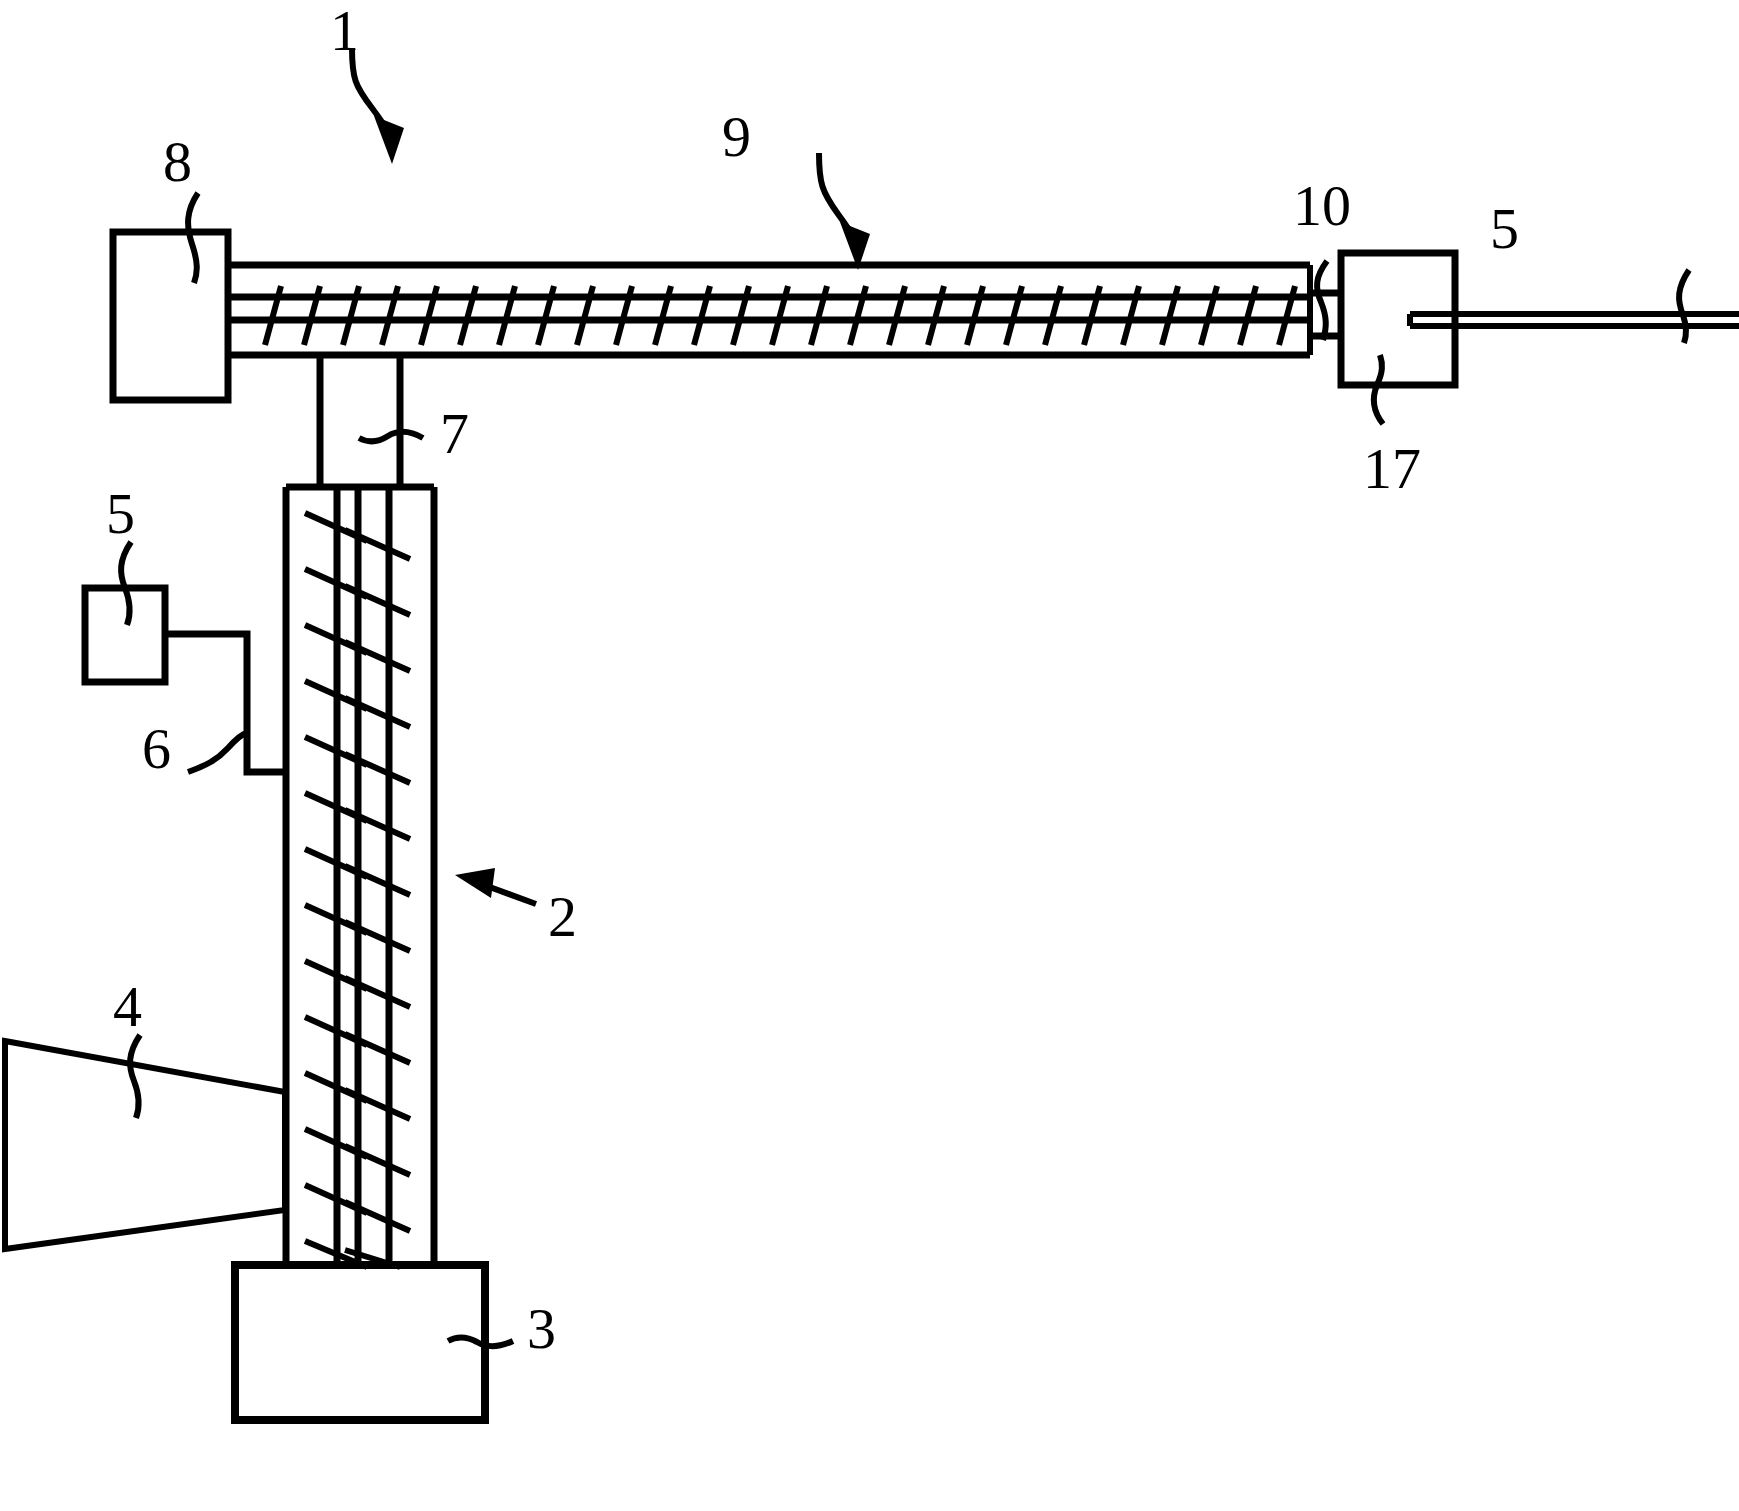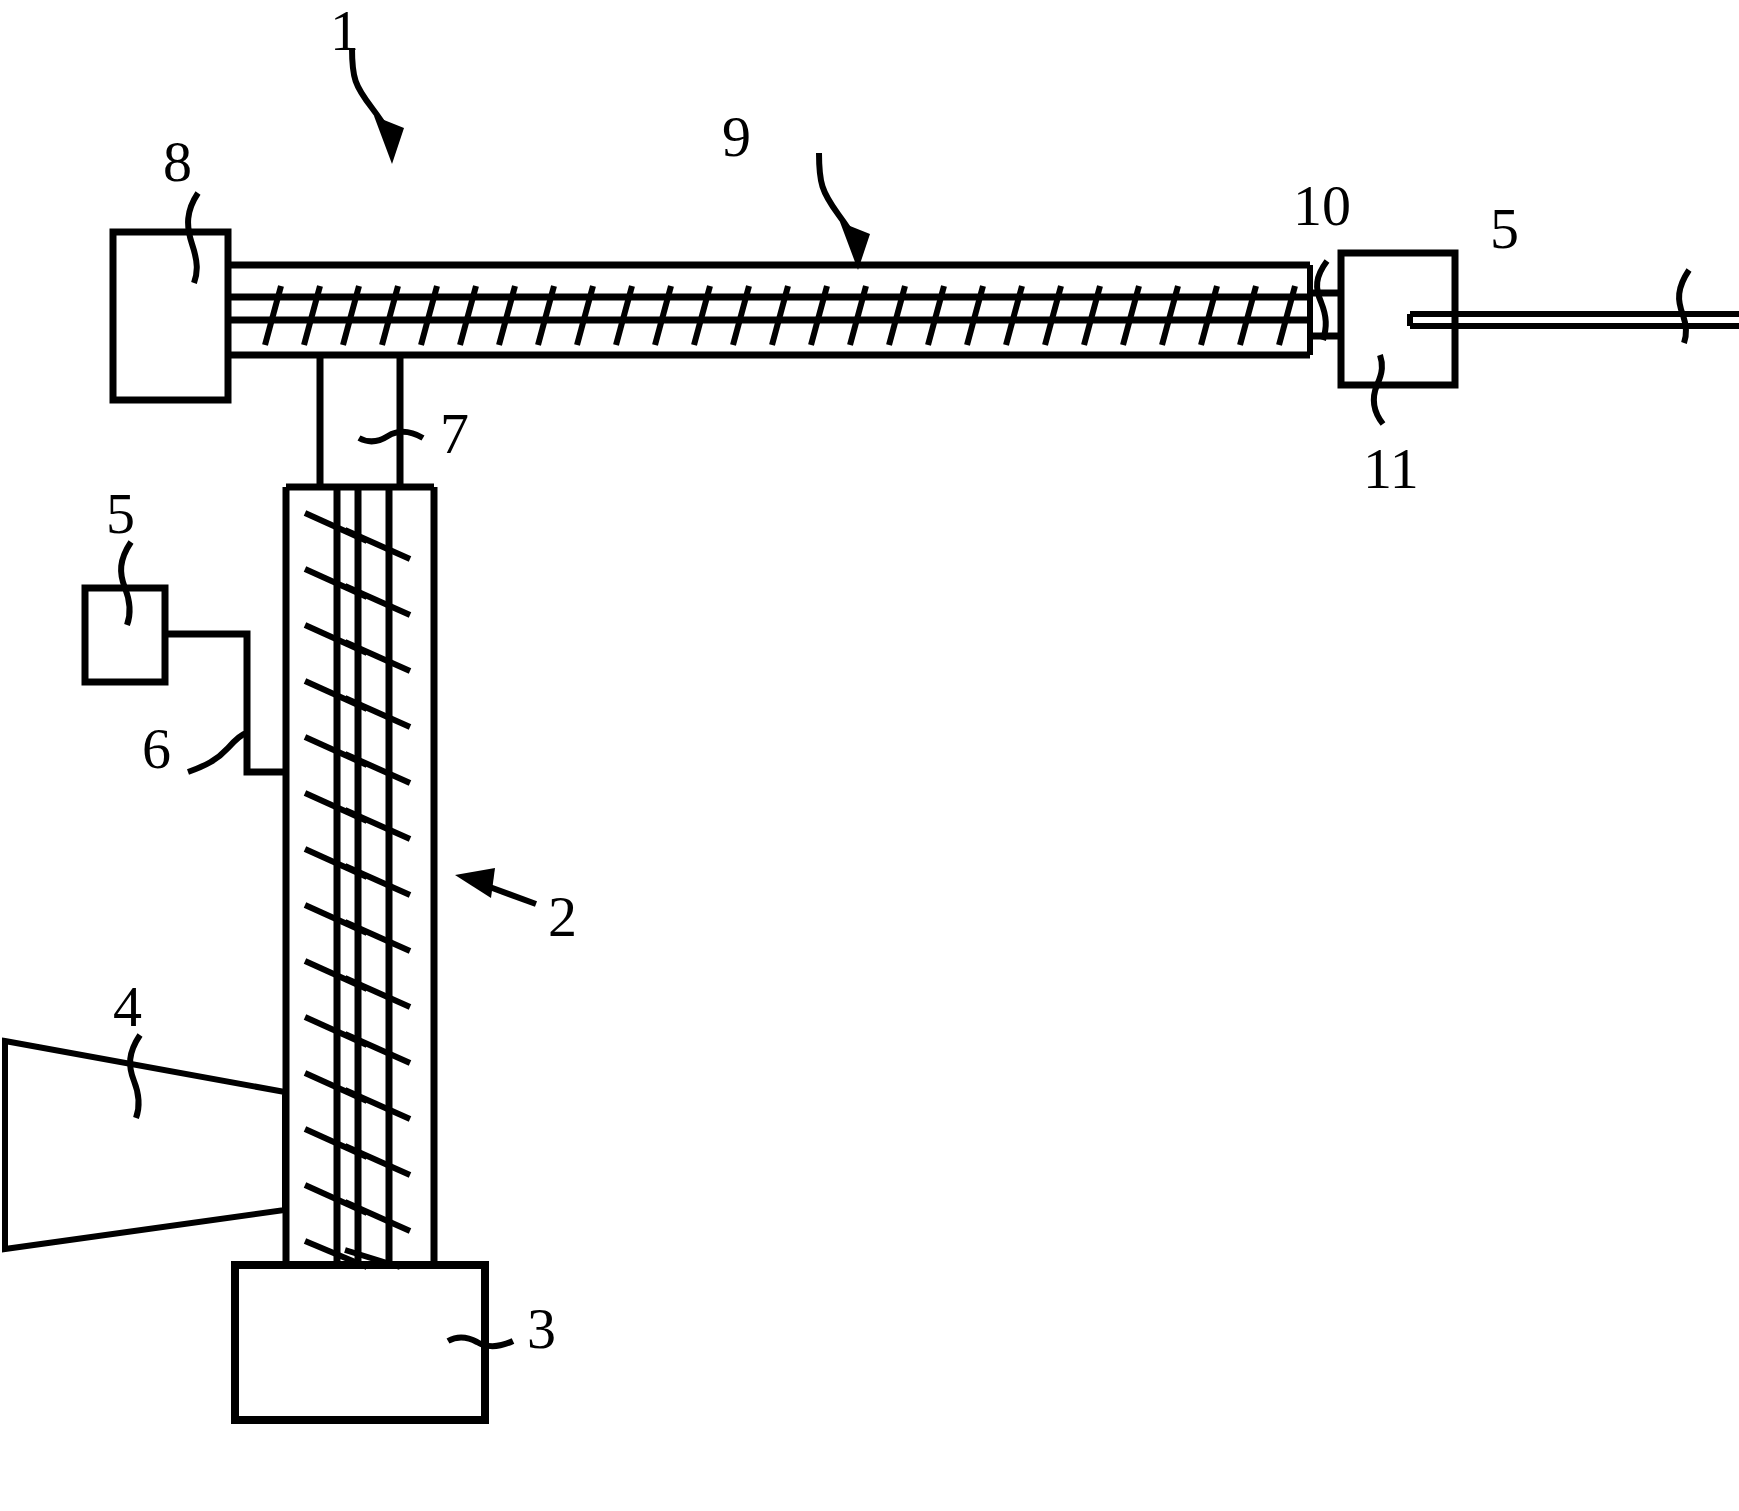--- a/index.html
+++ b/index.html
@@ -157,21 +157,21 @@
 
     <path d="M513 1341 C498 1348 487 1348 477 1342 C466 1336 457 1336 448 1341" stroke-width="6"></path>
 
   </svg>
 
   <div class="num" style="left:330px;top:2px;">1</div>
   <div class="num" style="left:722px;top:108px;">9</div>
   <div class="num" style="left:163px;top:133px;">8</div>
   <div class="num" style="left:1293px;top:177px;">10</div>
   <div class="num" style="left:1490px;top:200px;">5</div>
-  <div class="num" style="left:1363px;top:440px;">11</div>
+  <div class="num" style="left:1363px;top:440px;">17</div>
   <div class="num" style="left:440px;top:405px;">7</div>
   <div class="num" style="left:106px;top:485px;">5</div>
   <div class="num" style="left:142px;top:720px;">6</div>
   <div class="num" style="left:548px;top:888px;">2</div>
   <div class="num" style="left:113px;top:978px;">4</div>
   <div class="num" style="left:527px;top:1300px;">3</div>
 
 </div>
 
 </body></html>

